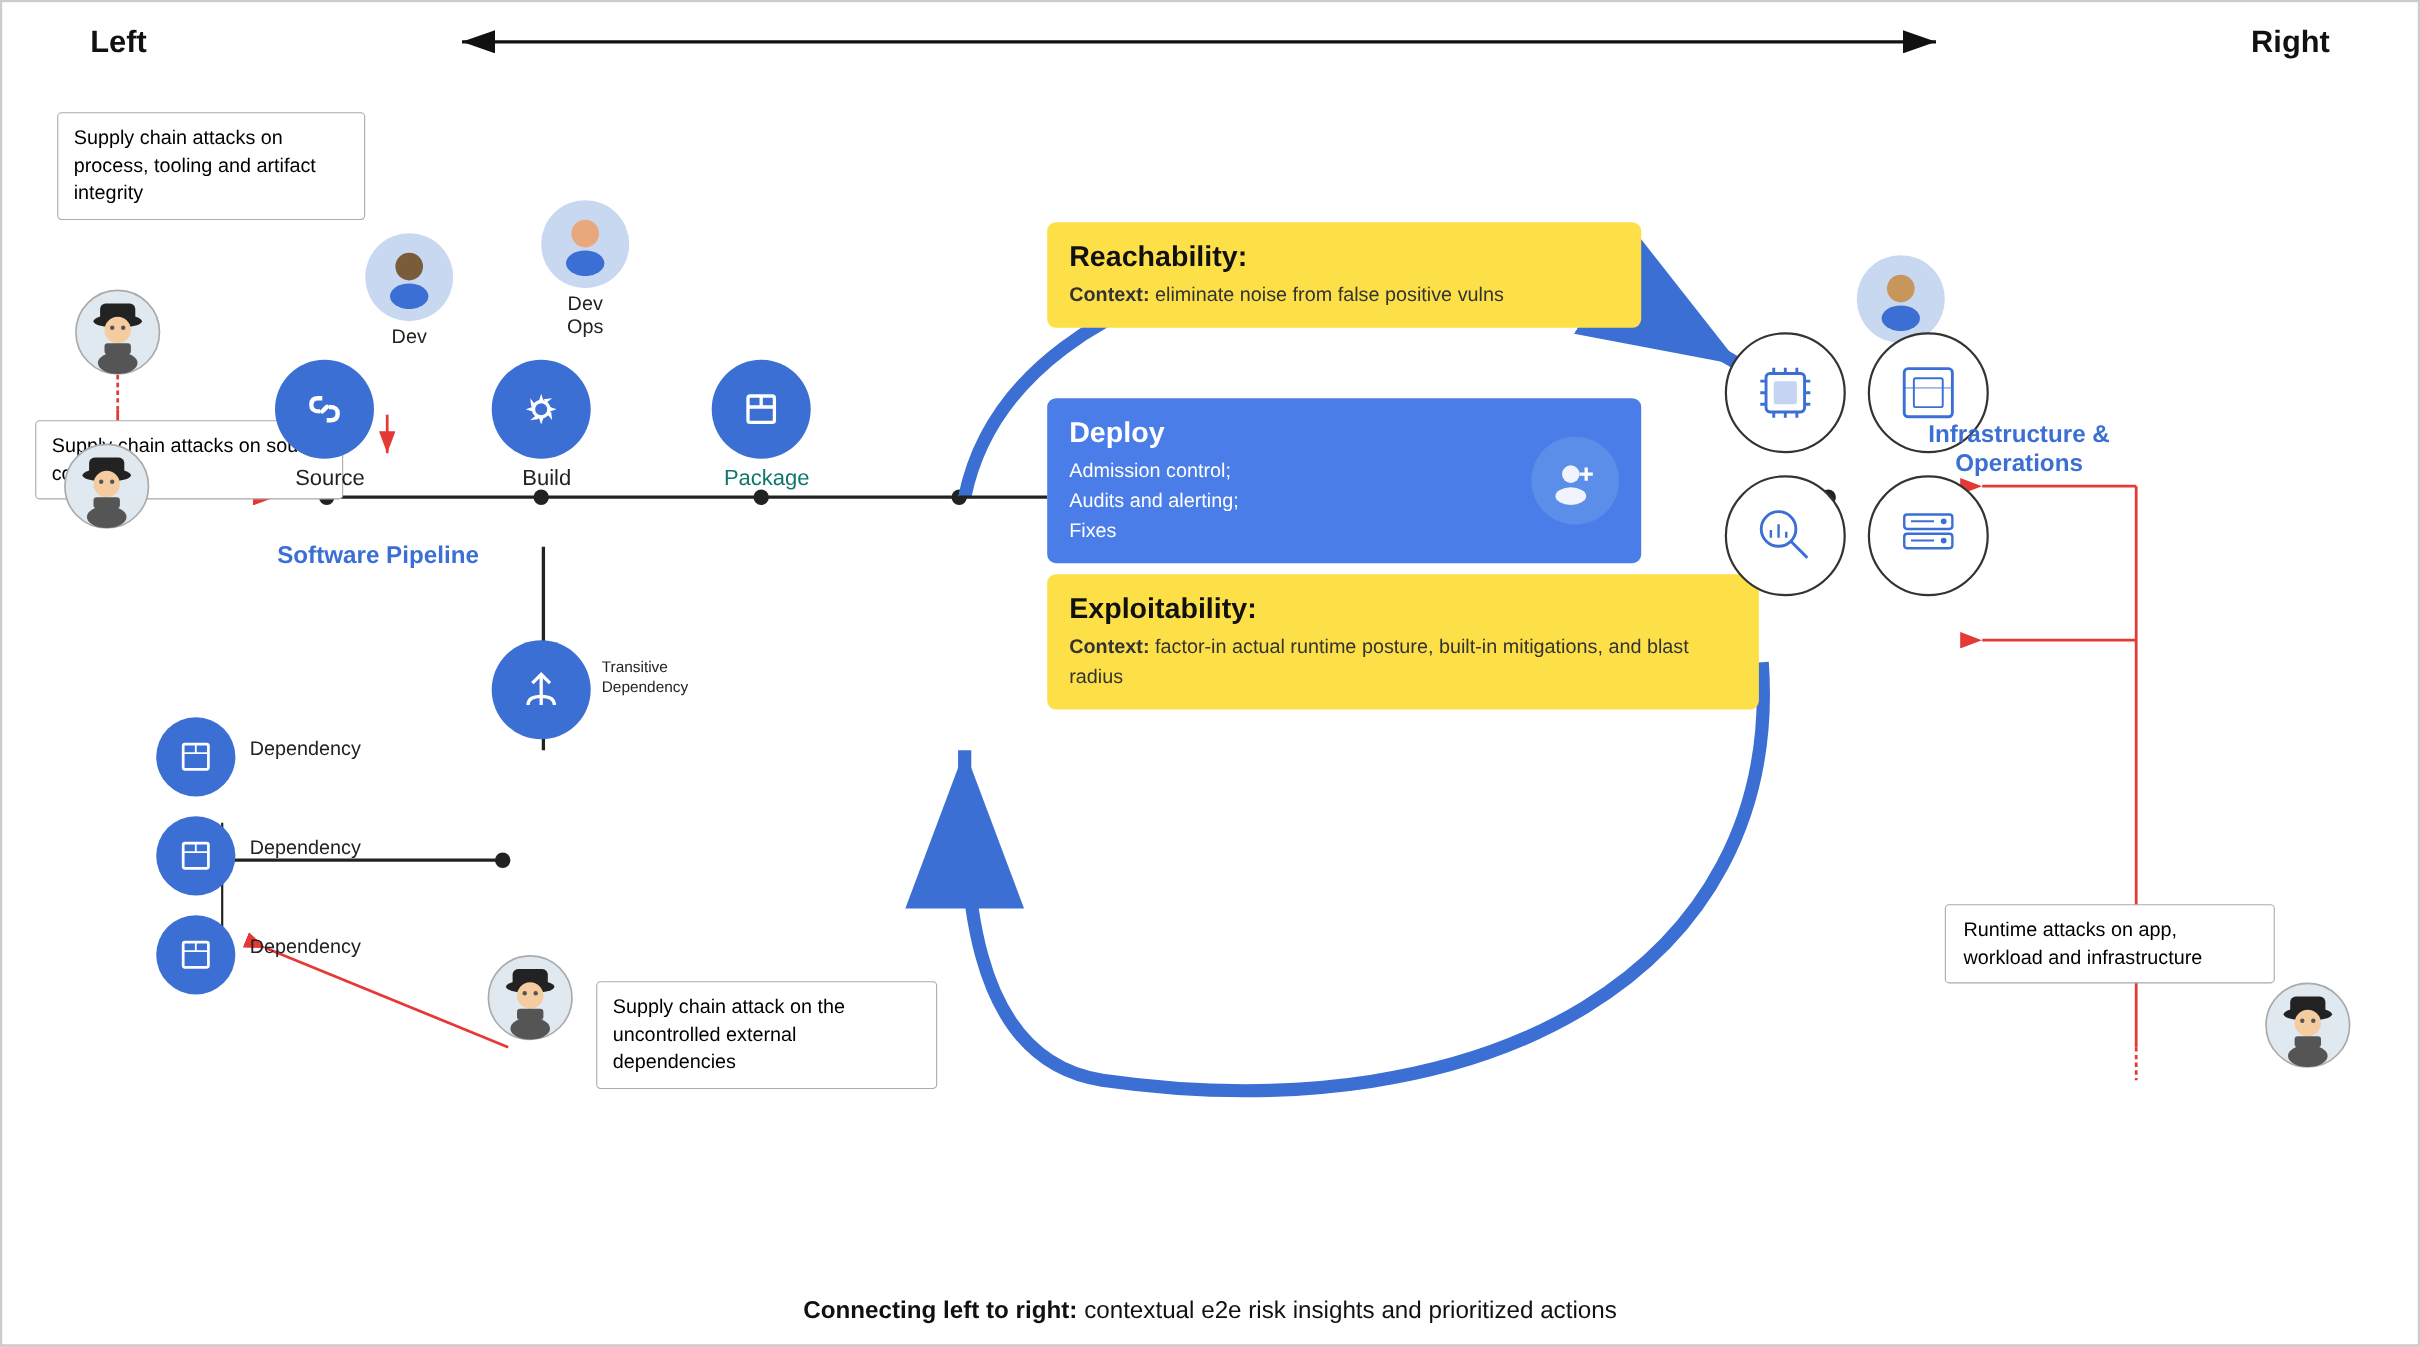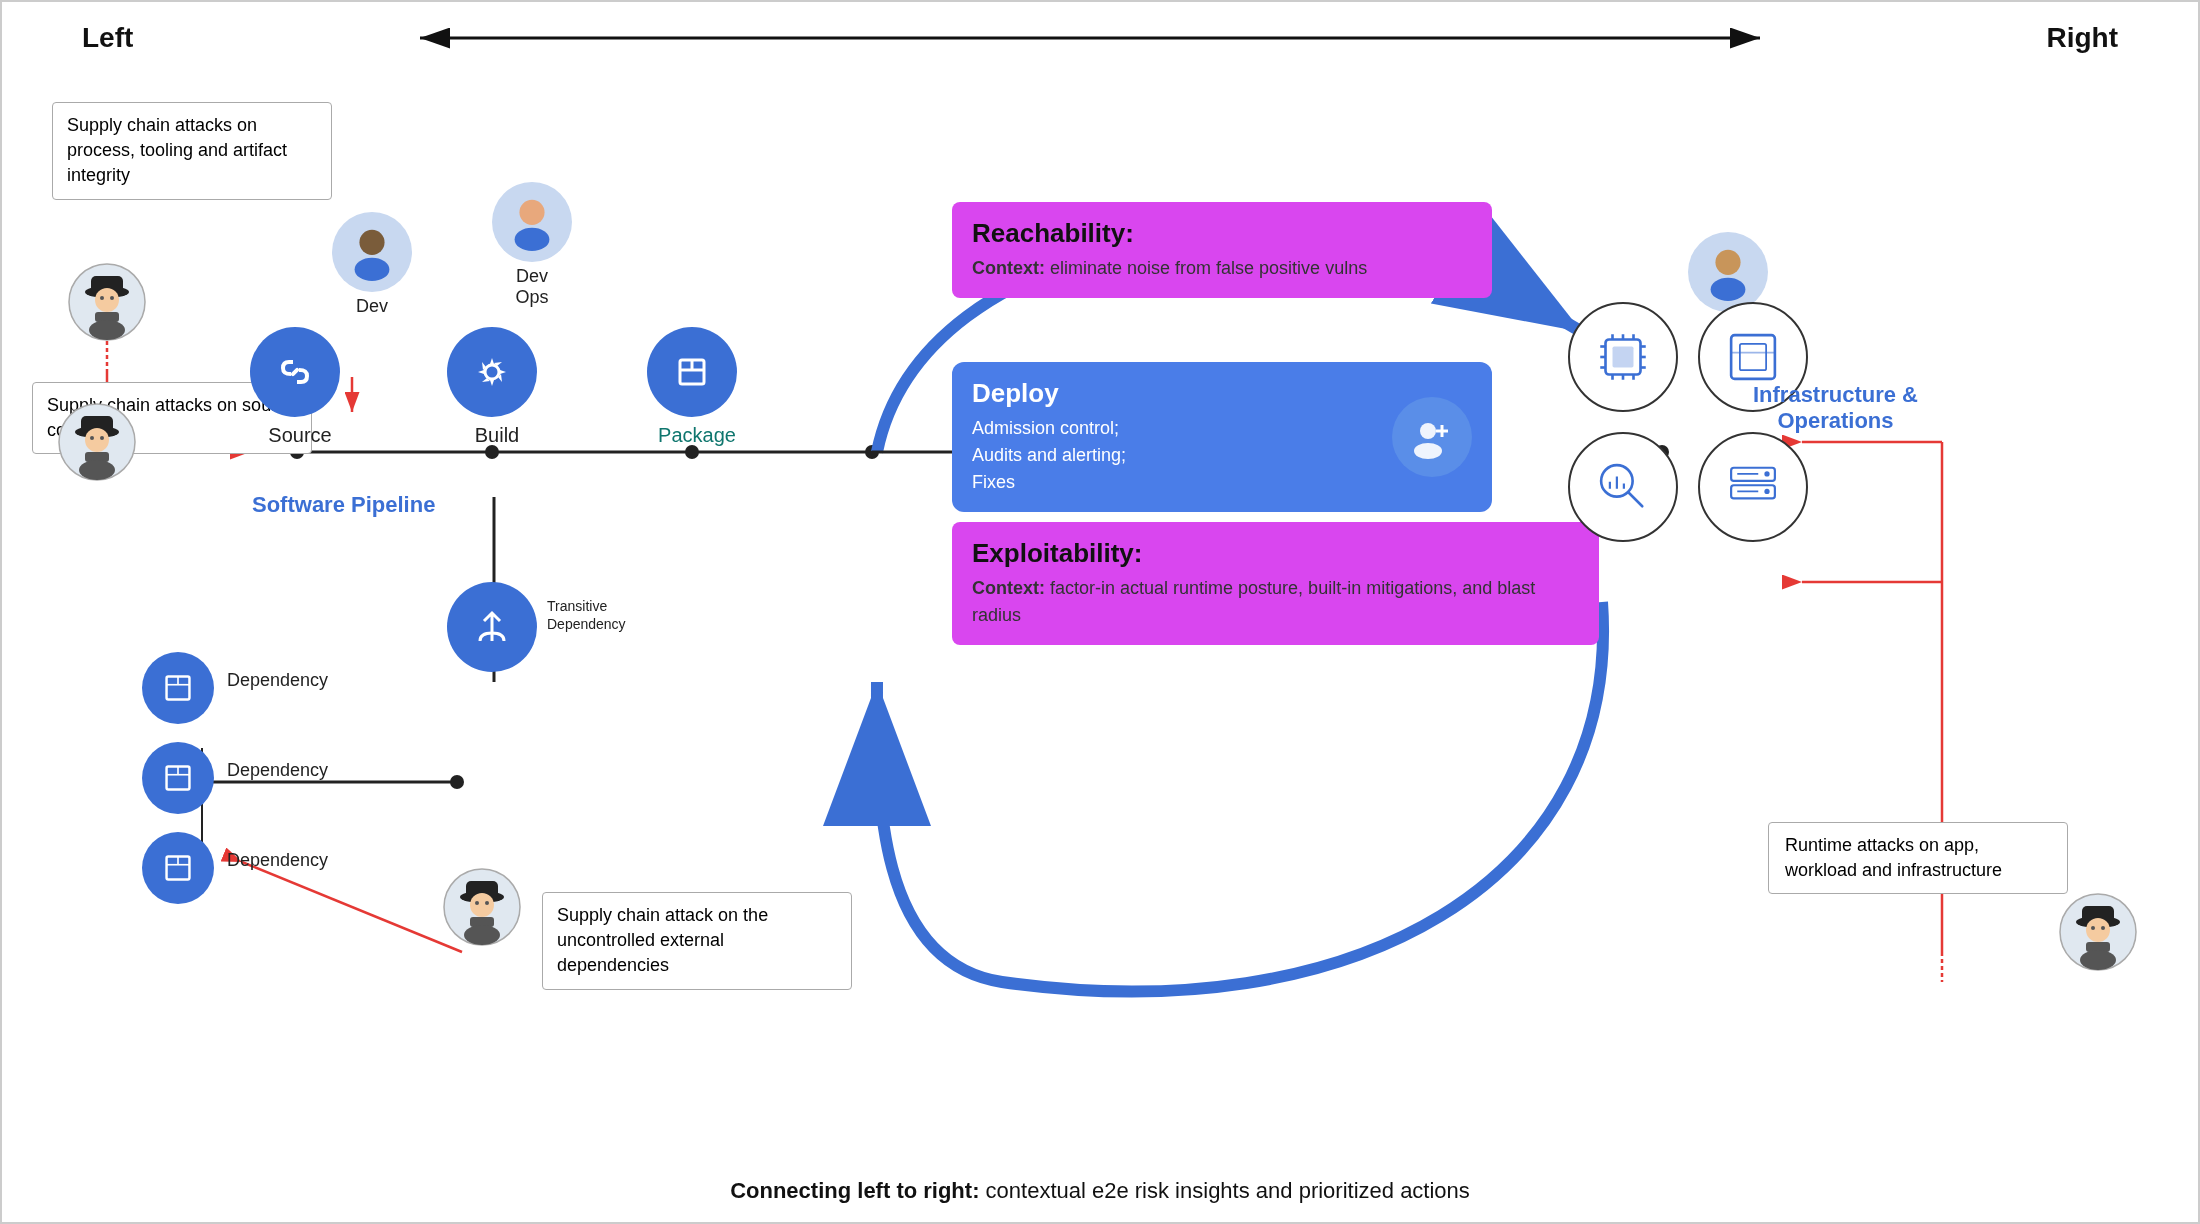--- a/index.html
+++ b/index.html
@@ -118,25 +118,24 @@
       margin-top: 4px;
     }
 
     
     .info-panel {
       position: absolute;
       border-radius: 8px;
       padding: 16px 20px;
     }
     .info-panel.gray {
-      background: #d946ef;
+      background: #fde047;
     }
     .info-panel.blue {
       background: #4a7de8;
-      border-radius: 12px;
     }
     .panel-title {
       font-size: 26px;
       font-weight: 700;
       color: #111;
       margin-bottom: 6px;
     }
     .panel-title.white { color: #fff; }
     .panel-body {
       font-size: 18px;

